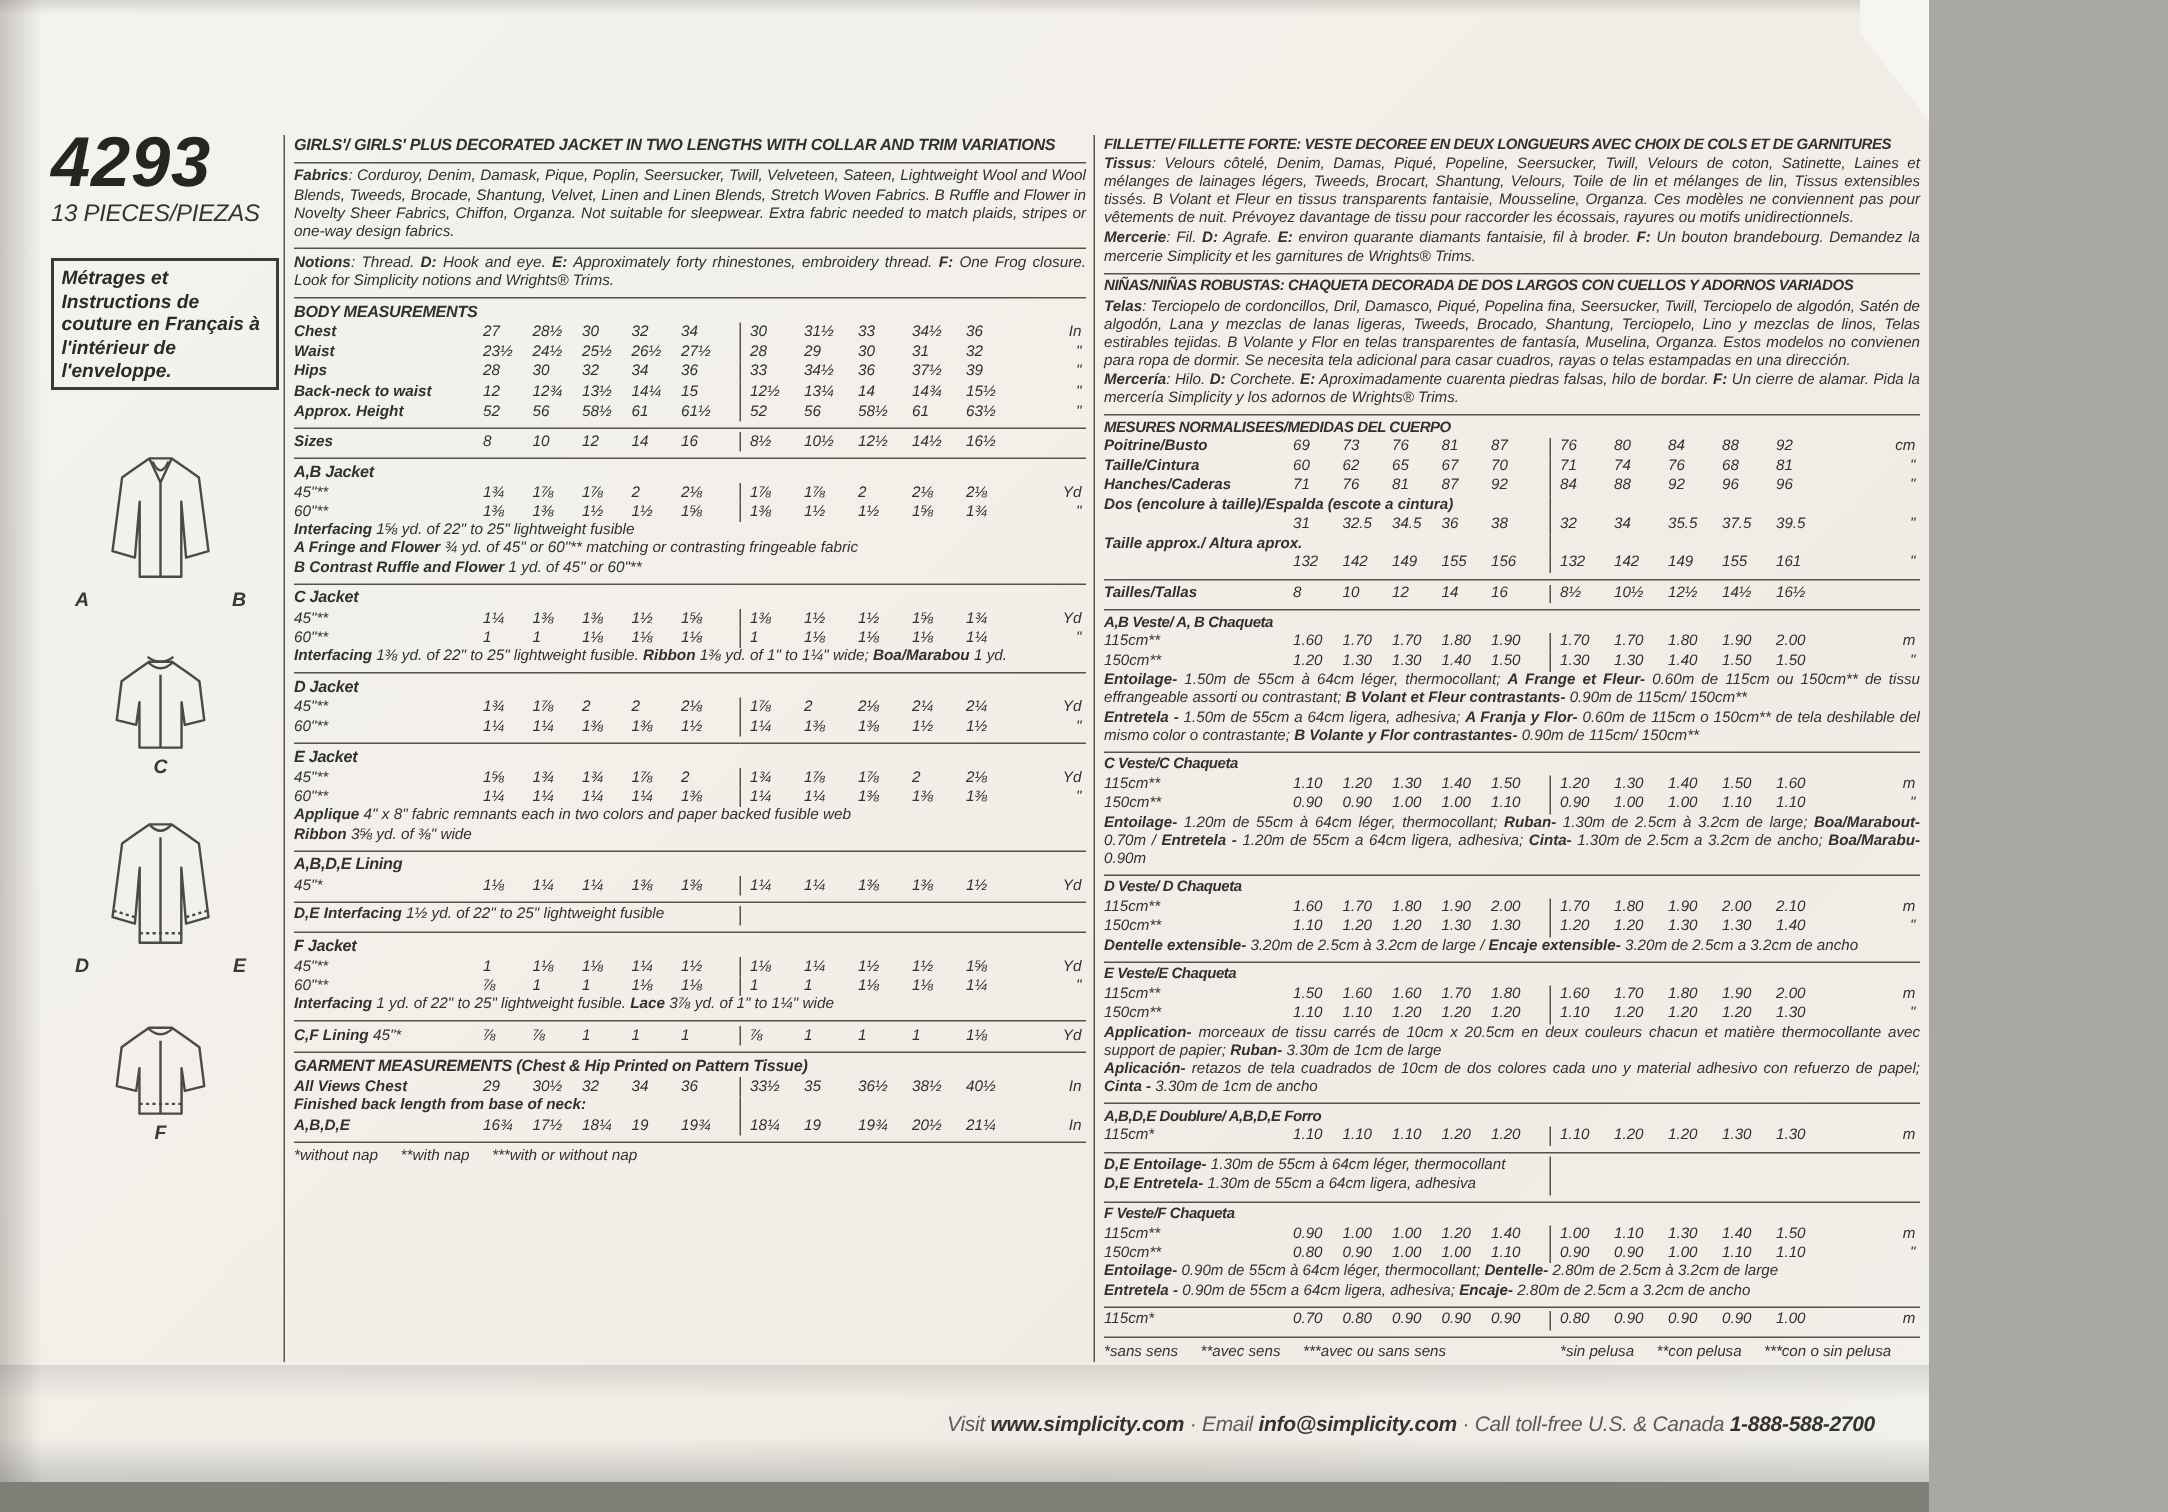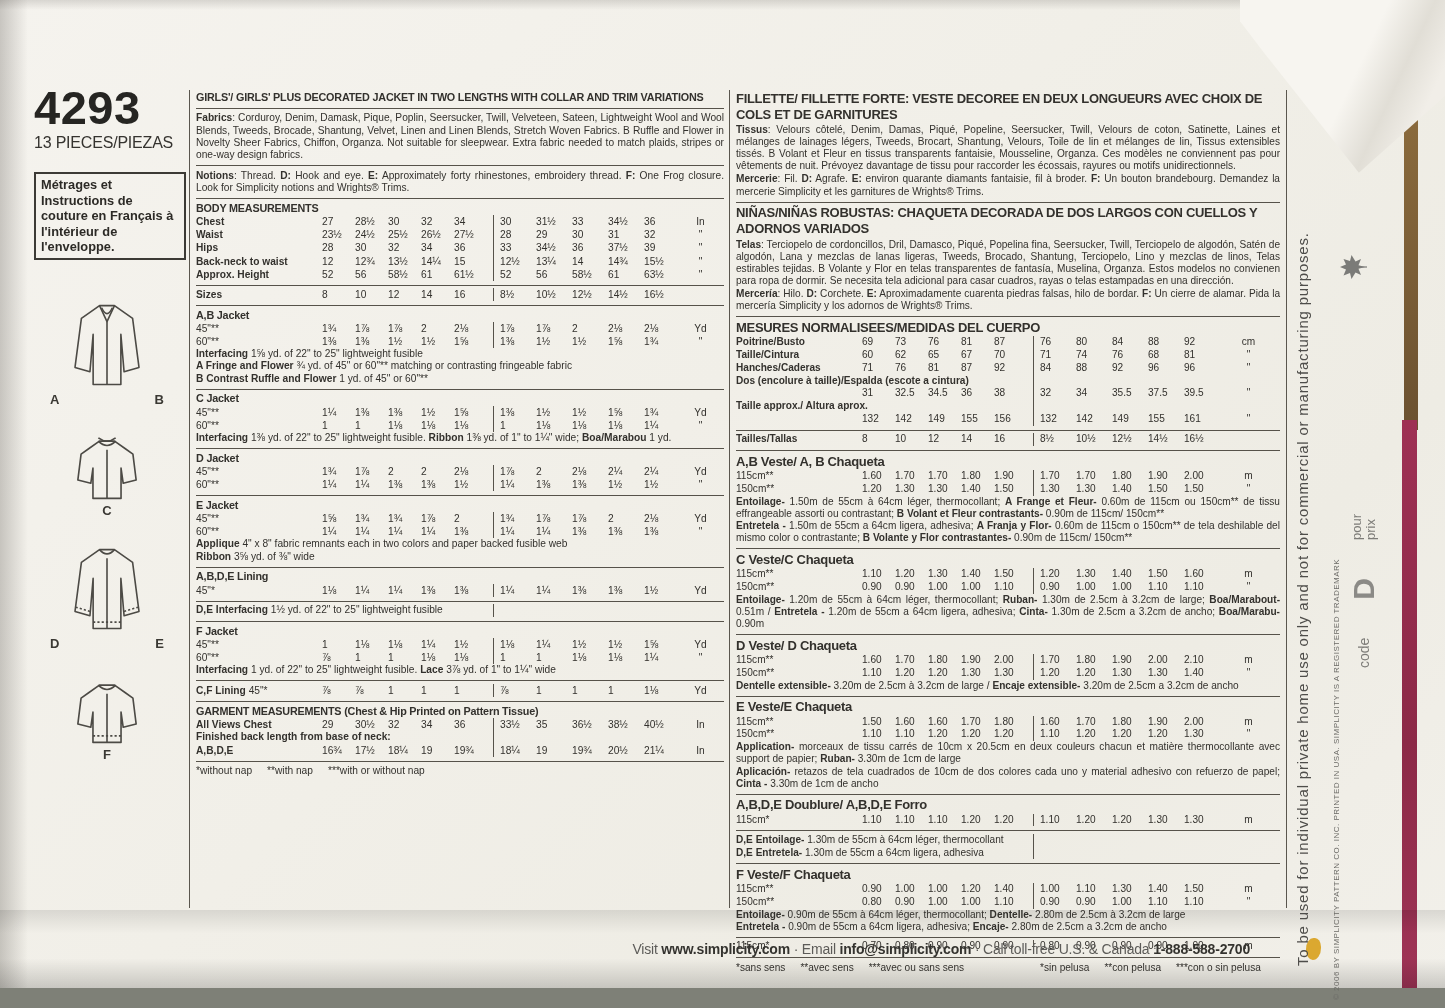--- a/index.html
+++ b/index.html
@@ -1,18 +1,18 @@
 <!DOCTYPE html>
 <html><head>
 <meta charset="utf-8">
 <style>
   html,body{margin:0;padding:0;background:#a9a8a2;}
-  .page{position:relative;width:1445px;height:1008px;overflow:hidden;
+  .page{position:relative;width:1286px;height:1008px;overflow:hidden;
         background:linear-gradient(135deg,#f5f3ee 0%,#f1efe8 45%,#eeece4 75%,#f2f0ea 100%);
-        font-family:"Liberation Sans",sans-serif;color:#2e2d2a;}
+        font-family:"Liberation Sans",sans-serif;color:#2e2d2a;font-style:italic;}
   
   .left-shade{position:absolute;left:0;top:0;bottom:0;width:28px;
         background:linear-gradient(90deg,rgba(40,35,30,.22),rgba(40,35,30,0));}
   .top-shade{position:absolute;left:0;top:0;right:0;height:10px;
         background:linear-gradient(180deg,rgba(40,35,30,.14),rgba(40,35,30,0));}
   .strip{position:absolute;}
   .fold{position:absolute;left:1240px;top:0;width:205px;height:178px;
         background:linear-gradient(115deg,#f7f5f0 52%,#e1ded6 68%,#f1eee8 82%);
         clip-path:polygon(0 0,100% 0,100% 54%,58% 97%,12% 30%,0 12%);}
   .curl{position:absolute;left:0;right:0;bottom:20px;height:78px;
@@ -32,30 +32,30 @@
   .figlabels.one{justify-content:center;}
   
   .vrule{position:absolute;top:90px;height:818px;width:1px;background:#5a564e;}
   
   .col{position:absolute;top:88px;font-size:10.2px;color:#33312d;}
   #english{left:196px;width:528px;}
   #metric{left:736px;width:544px;font-size:10.1px;}
   .block{padding:2.5px 0 4px;}
   .block+.block{border-top:1px solid #56524a;}
   .bhead{font-weight:bold;font-size:10.8px;letter-spacing:-.2px;line-height:1.25;}
-  #metric .bhead{font-size:13px;letter-spacing:-.3px;}
+  #metric .bhead{font-size:10px;letter-spacing:-.3px;}
   .para{text-align:justify;line-height:1.2;margin-top:1px;}
   .note{text-align:justify;line-height:1.2;}
   .trow{display:grid;grid-template-columns:126px repeat(5,33px) 13px repeat(5,36px) 1fr;
         align-items:baseline;line-height:1.28;}
   .trow .lbl{white-space:nowrap;}
   .trow .lbl.b{font-weight:bold;}
   .trow .cell{white-space:nowrap;}
   .trow .dv{border-left:1px solid #56524a;align-self:stretch;width:1px;justify-self:center;}
-  .trow .unit{text-align:center;padding-right:3px;}
+  .trow .unit{text-align:right;padding-right:3px;}
   .trow .spanlbl{grid-column:1 / 7;line-height:1.25;}
   .trow .rest{grid-column:8 / 14;}
   .footrow{display:grid;grid-template-columns:304px 1fr;line-height:1.3;}
   .footrow span{margin-right:15px;}
   b{font-weight:bold;}
   
   .footer{position:absolute;left:110px;width:1140px;top:941px;text-align:right;
         font-size:14px;color:#5c5b58;white-space:pre-wrap;letter-spacing:-.2px;}
   .footer b{color:#34332f;}
   
@@ -682,21 +682,21 @@
           <div class="cell">1.00</div>
           <div class="cell">1.10</div>
           <div class="dv"></div>
           <div class="cell">0.90</div>
           <div class="cell">1.00</div>
           <div class="cell">1.00</div>
           <div class="cell">1.10</div>
           <div class="cell">1.10</div>
           <div class="unit">"</div>
         </div>
-        <div class="note"><b>Entoilage-</b><span> 1.20m de 55cm à 64cm léger, thermocollant; </span><b>Ruban-</b><span> 1.30m de 2.5cm à 3.2cm de large; </span><b>Boa/Marabout-</b><span> 0.51m / </span><b>Entretela -</b><span> 1.20m de 55cm a 64cm ligera, adhesiva; </span><b>Cinta-</b><span> 1.30m de 2.5cm a 3.2cm de ancho; </span><b>Boa/Marabu-</b><span> 0.90m</span></div>
+        <div class="note"><b>Entoilage-</b><span> 1.20m de 55cm à 64cm léger, thermocollant; </span><b>Ruban-</b><span> 1.30m de 2.5cm à 3.2cm de large; </span><b>Boa/Marabout-</b><span> 0.70m / </span><b>Entretela -</b><span> 1.20m de 55cm a 64cm ligera, adhesiva; </span><b>Cinta-</b><span> 1.30m de 2.5cm a 3.2cm de ancho; </span><b>Boa/Marabu-</b><span> 0.90m</span></div>
       </div>
       <div class="block">
         <div class="bhead">D Veste/ D Chaqueta</div>
         <div class="trow">
           <div class="lbl">115cm**</div>
           <div class="cell">1.60</div>
           <div class="cell">1.70</div>
           <div class="cell">1.80</div>
           <div class="cell">1.90</div>
           <div class="cell">2.00</div>

